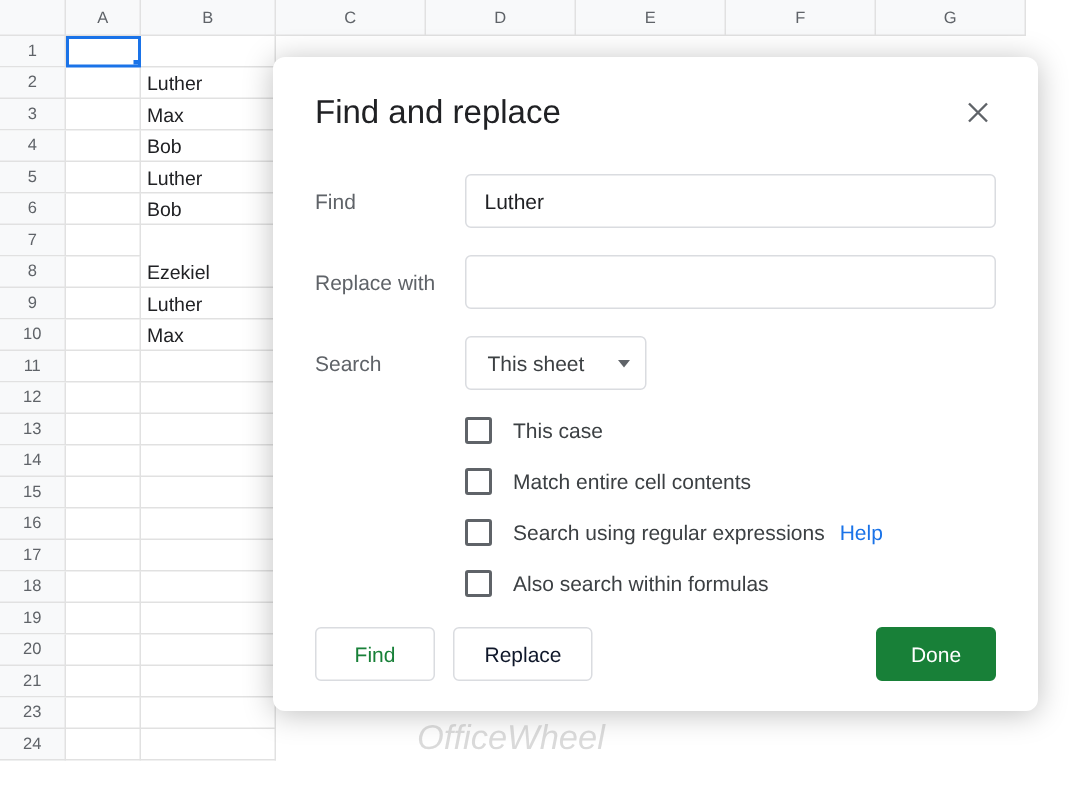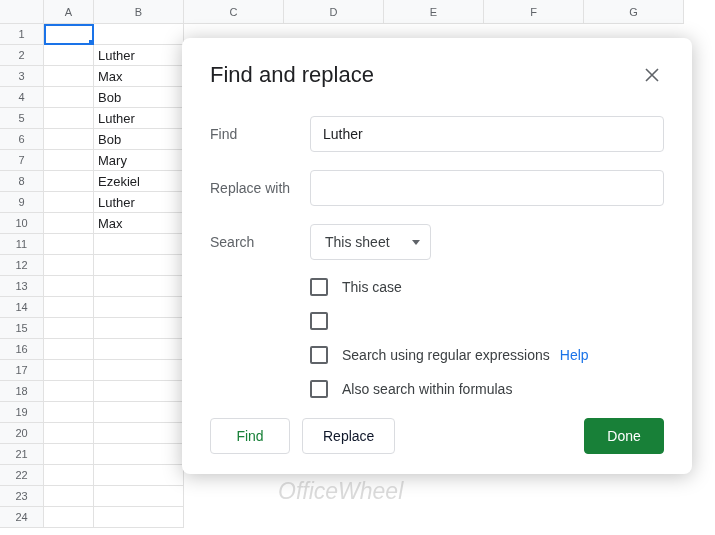--- a/index.html
+++ b/index.html
@@ -141,21 +141,20 @@
         <div class="cell cell-b">Luther</div>
       </div>
       <div class="row">
         <div class="row-h">6</div>
         <div class="cell cell-a"></div>
         <div class="cell cell-b">Bob</div>
       </div>
       <div class="row">
         <div class="row-h">7</div>
         <div class="cell cell-a"></div>
-        <div class="cell cell-b">Mary</div>
       </div>
       <div class="row">
         <div class="row-h">8</div>
         <div class="cell cell-a"></div>
         <div class="cell cell-b">Ezekiel</div>
       </div>
       <div class="row">
         <div class="row-h">9</div>
         <div class="cell cell-a"></div>
         <div class="cell cell-b">Luther</div>
@@ -210,25 +209,20 @@
         <div class="cell cell-a"></div>
         <div class="cell cell-b"></div>
       </div>
       <div class="row">
         <div class="row-h">20</div>
         <div class="cell cell-a"></div>
         <div class="cell cell-b"></div>
       </div>
       <div class="row">
         <div class="row-h">21</div>
-        <div class="cell cell-a"></div>
-        <div class="cell cell-b"></div>
-      </div>
-      <div class="row">
-        <div class="row-h">22</div>
         <div class="cell cell-a"></div>
         <div class="cell cell-b"></div>
       </div>
       <div class="row">
         <div class="row-h">23</div>
         <div class="cell cell-a"></div>
         <div class="cell cell-b"></div>
       </div>
       <div class="row">
         <div class="row-h">24</div>
@@ -266,20 +260,21 @@
     </div>
   </div>
 
   <div class="checks">
     <div class="check-row">
       <div class="checkbox"></div>
       <span>This case</span>
     </div>
     <div class="check-row">
       <div class="checkbox"></div>
+      <span>Match entire cell contents</span>
     </div>
     <div class="check-row">
       <div class="checkbox"></div>
       <span>Search using regular expressions</span>
       <span class="help-link">Help</span>
     </div>
     <div class="check-row">
       <div class="checkbox"></div>
       <span>Also search within formulas</span>
     </div>

